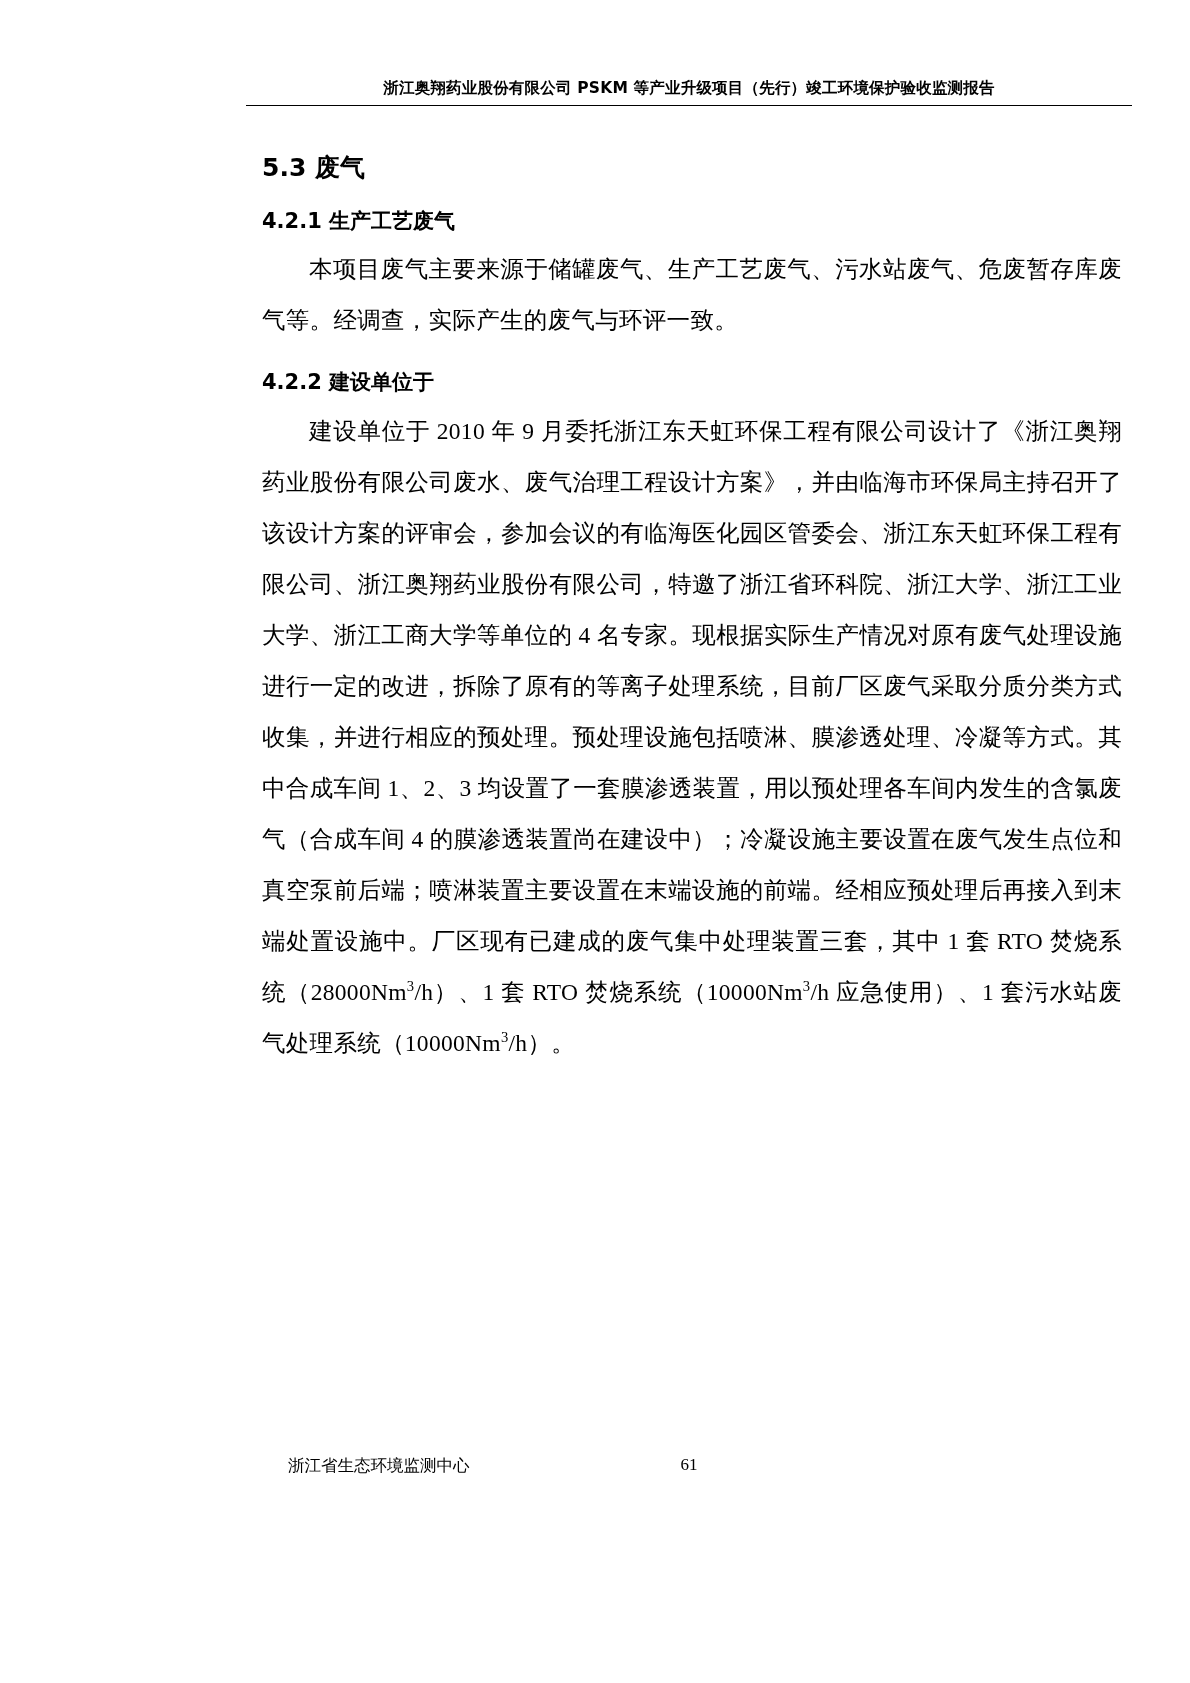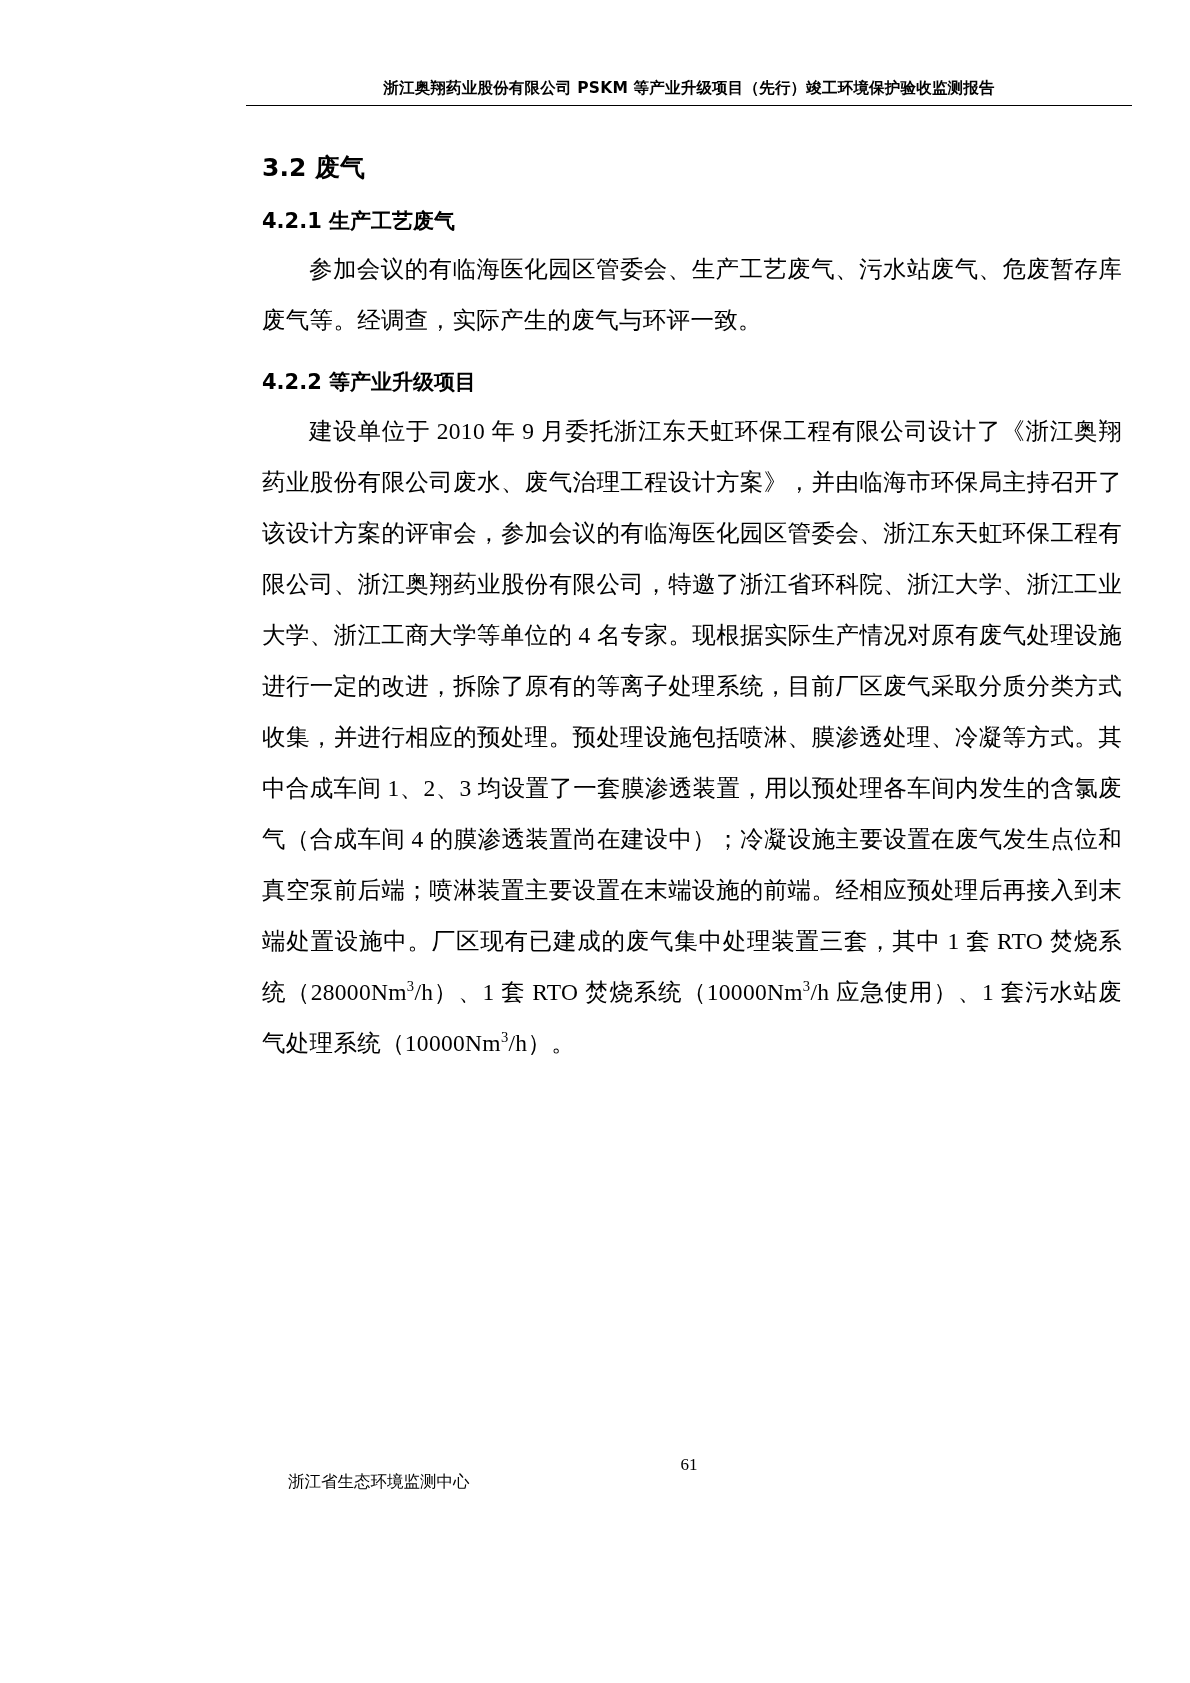--- a/index.html
+++ b/index.html
@@ -71,21 +71,21 @@
   .footer {
     position: absolute;
     left: 152px;
     top: 1455px;
     width: 886px;
     height: 24px;
   }
   .footer-left {
     position: absolute;
     left: 42px;
-    top: 16px;
+    top: 0;
     font-family: Liberation Mono, monospace;
     font-size: 16.5px;
     color: #000;
     white-space: nowrap;
   }
   .footer-page {
     position: absolute;
     left: 0;
     top: 0;
     width: 886px;
@@ -102,27 +102,27 @@
 </head>
 <body>
 
 <div class="page">
 
   <div class="header">浙江奥翔药业股份有限公司 PSKM 等产业升级项目（先行）竣工环境保护验收监测报告</div>
   <div class="header-rule"></div>
 
   <div class="content">
 
-    <h2 class="sec">3.2 废气</h2>
+    <h2 class="sec">5.3 废气</h2>
 
     <h3 class="subsec">4.2.1 生产工艺废气</h3>
 
-    <p class="body">参加会议的有临海医化园区管委会、生产工艺废气、污水站废气、危废暂存库废气等。经调查，实际产生的废气与环评一致。</p>
+    <p class="body">本项目废气主要来源于储罐废气、生产工艺废气、污水站废气、危废暂存库废气等。经调查，实际产生的废气与环评一致。</p>
 
-    <h3 class="subsec">4.2.2 等产业升级项目</h3>
+    <h3 class="subsec">4.2.2 建设单位于</h3>
 
     <p class="body"><span>建设单位于 2010 年 9 月委托浙江东天虹环保工程有限公司设计了《浙江奥翔药业股份有限公司废水、废气治理工程设计方案》，并由临海市环保局主持召开了该设计方案的评审会，参加会议的有临海医化园区管委会、浙江东天虹环保工程有限公司、浙江奥翔药业股份有限公司，特邀了浙江省环科院、浙江大学、浙江工业大学、浙江工商大学等单位的 4 名专家。现根据实际生产情况对原有废气处理设施进行一定的改进，拆除了原有的等离子处理系统，目前厂区废气采取分质分类方式收集，并进行相应的预处理。预处理设施包括喷淋、膜渗透处理、冷凝等方式。其中合成车间 1、2、3 均设置了一套膜渗透装置，用以预处理各车间内发生的含氯废气（合成车间 4 的膜渗透装置尚在建设中）；冷凝设施主要设置在废气发生点位和真空泵前后端；喷淋装置主要设置在末端设施的前端。经相应预处理后再接入到末端处置设施中。厂区现有已建成的废气集中处理装置三套，其中 1 套 RTO 焚烧系统（28000Nm</span><sup class="sup">3</sup><span>/h）、1 套 RTO 焚烧系统（10000Nm</span><sup class="sup">3</sup><span>/h 应急使用）、1 套污水站废气处理系统（10000Nm</span><sup class="sup">3</sup><span>/h）。</span></p>
 
   </div>
 
   <div class="footer">
     <div class="footer-left">浙江省生态环境监测中心</div>
     <div class="footer-page">61</div>
   </div>
 

